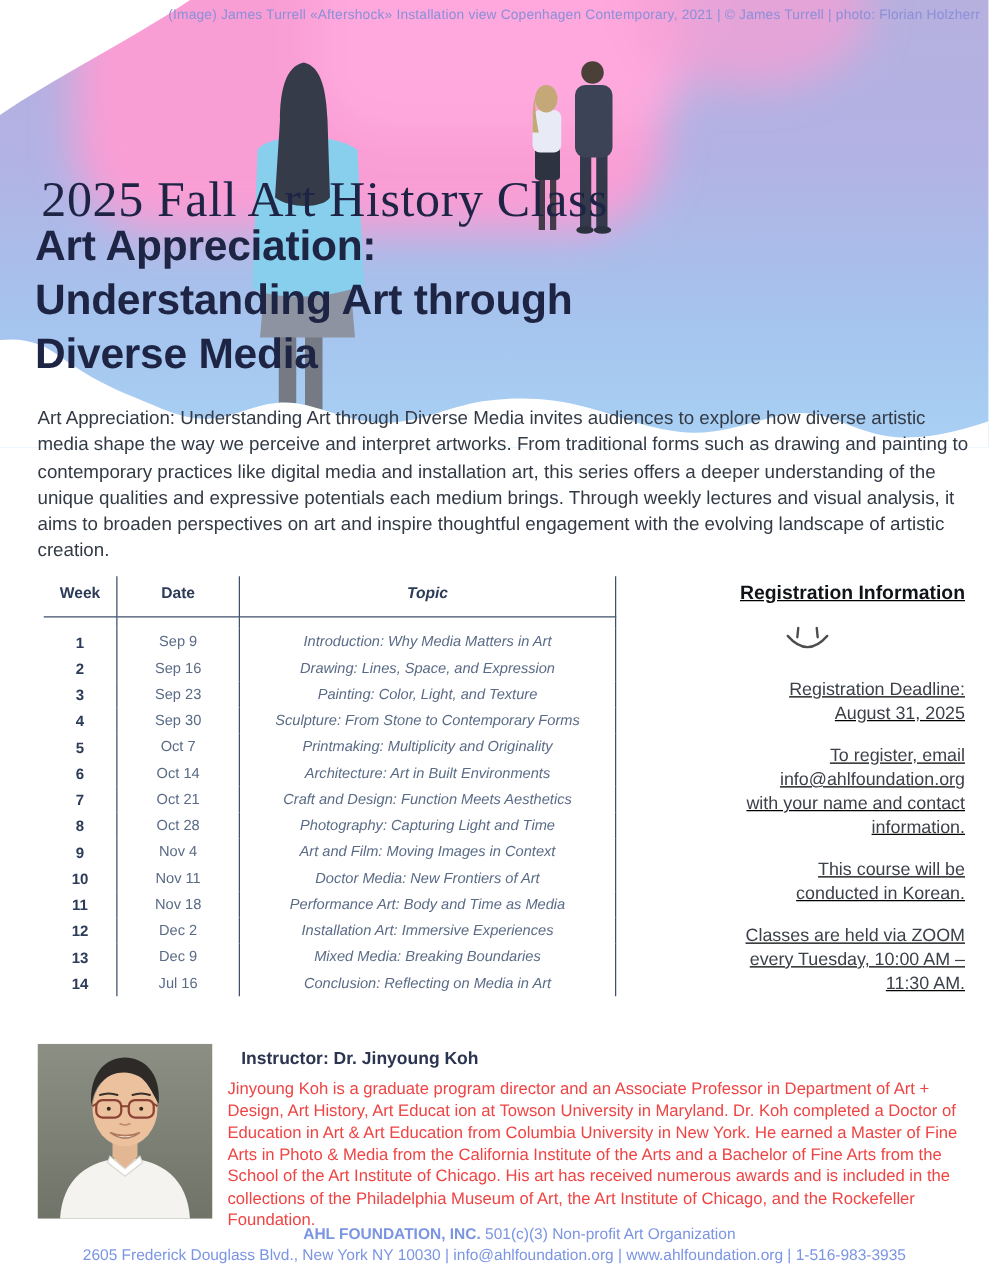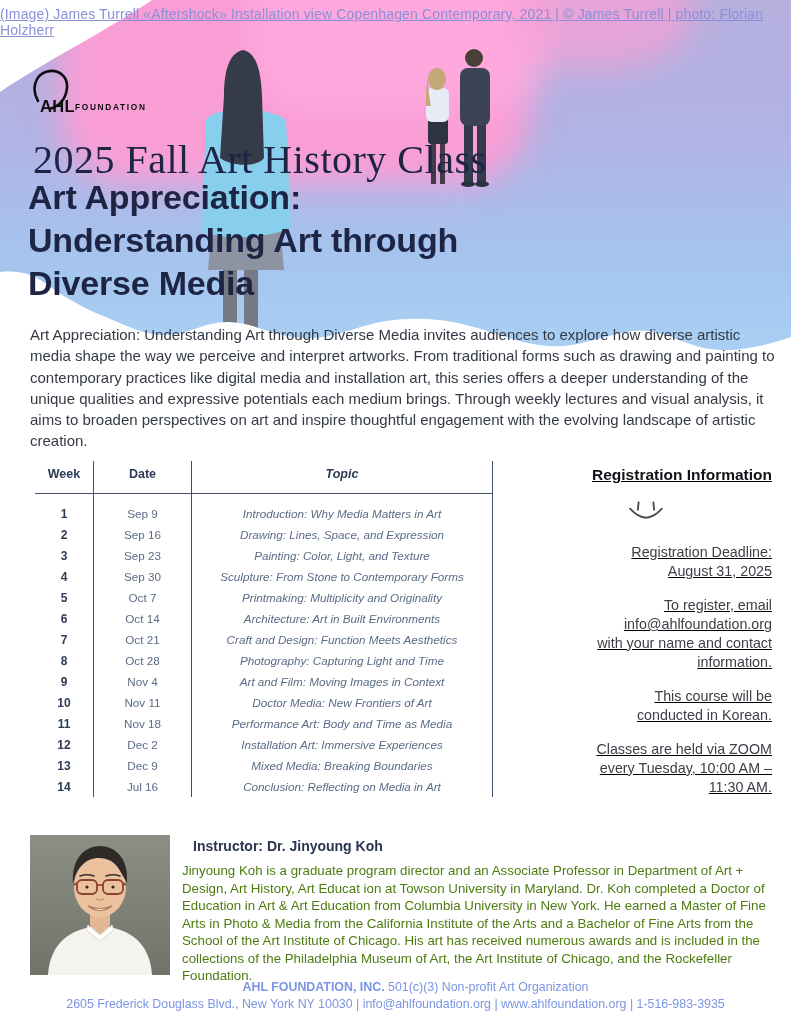--- a/index.html
+++ b/index.html
@@ -1,22 +1,22 @@
 <!DOCTYPE html>
 <html><head>
 <meta charset="utf-8">
 <style>
   html,body{margin:0;padding:0;background:#ffffff;}
   #page{position:relative;width:791px;height:1024px;background:#ffffff;overflow:hidden;
         font-family:"Liberation Sans",sans-serif;}
 
   
   #header-art{position:absolute;left:0;top:0;width:791px;height:358px;z-index:0;}
-  .caption{position:absolute;top:6px;right:7px;z-index:3;font-size:14px;letter-spacing:.15px;
-           color:#8a8fd8;text-decoration:underline;}
+  .caption{position:absolute;top:6px;right:7px;z-index:3;font-size:11px;letter-spacing:.15px;
+           color:#8a8fd8;}
   .logo{position:absolute;left:28px;top:68px;z-index:3;width:150px;height:54px;}
 
   .title-serif{position:absolute;left:33px;top:136px;z-index:3;
      font-family:"Liberation Serif",serif;font-size:40px;color:#1d2444;letter-spacing:.5px;}
   .title-bold{position:absolute;left:28px;top:176px;z-index:3;
      font-size:34px;line-height:43px;font-weight:700;color:#1d2444;letter-spacing:-.2px;}
 
   
   .intro{position:absolute;left:30px;top:324px;width:745px;z-index:4;
          font-size:15px;line-height:21.3px;color:#343a45;}
@@ -35,21 +35,21 @@
   
   .reg{position:absolute;left:520px;top:466px;width:252px;text-align:right;text-decoration:underline;}
   .reg-title{font-size:15.5px;font-weight:700;color:#101317;}
   .reg-smiley{margin:16px auto 4px auto;display:block;}
   .reg-block{white-space:pre-line;font-size:14.3px;line-height:19px;color:#3c4048;margin-top:15px;}
 
   
   .photo{position:absolute;left:30px;top:835px;width:140px;height:140px;}
   .inst-head{position:absolute;left:182px;top:838px;font-size:14px;font-weight:700;color:#2b3550;margin-left:11px;}
   .inst-bio{position:absolute;left:182px;top:862px;width:605px;
-            font-size:13.3px;line-height:17.5px;color:#4d7c0f;}
+            font-size:13.3px;line-height:17.5px;color:#ef4444;}
 
   
   .footer{position:absolute;left:0;top:979px;width:791px;text-align:center;
           color:#7b95e3;font-size:12.4px;line-height:16.5px;}
   .footer b{font-weight:700;margin-left:40px;}
 </style>
 </head>
 <body>
 
 <div id="page">
@@ -106,27 +106,20 @@
     <path d="M0,272 C20,270 34,274 52,288 C72,302 88,310 108,318
              C128,326 146,336 166,335 C190,334 204,322 228,322
              C252,322 272,336 302,338 C332,340 356,326 386,321
              C414,317 442,318 470,326 C500,334 520,344 550,346
              C578,348 602,336 632,331 C660,327 680,344 710,349
              C740,353 770,344 791,337 L791,358 L0,358 Z" fill="#ffffff"></path>
   </svg>
 
   <div class="caption">(Image) James Turrell «Aftershock»  Installation view Copenhagen Contemporary, 2021 | © James Turrell | photo: Florian Holzherr</div>
 
-  <div class="logo">
-    <svg viewBox="0 0 150 54" width="150" height="54" xmlns="http://www.w3.org/2000/svg">
-      <path d="M10,33 C3,21 7,7 19,3.5 C31,0.5 40,9 39,20 C38.2,29 33,37.5 23,40.5" fill="none" stroke="#0d0d0d" stroke-width="2.6" stroke-linecap="round"></path>
-      <text x="12" y="44" font-size="16.5" font-weight="700" letter-spacing="0.3" fill="#0d0d0d">AHL</text>
-      <text x="47" y="42" font-size="8.3" font-weight="700" letter-spacing="1.7" fill="#0d0d0d">FOUNDATION</text>
-    </svg>
-  </div>
 
   <div class="title-serif">2025 Fall Art History Class</div>
 
   <div class="title-bold">
     <div>Art Appreciation:</div>
     <div>Understanding Art through</div>
     <div>Diverse Media</div>
   </div>
 
   <div class="intro">Art Appreciation: Understanding Art through Diverse Media invites audiences to explore how diverse artistic media shape the way we perceive and interpret artworks. From traditional forms such as drawing and painting to contemporary practices like digital media and installation art, this series offers a deeper understanding of the unique qualities and expressive potentials each medium brings. Through weekly lectures and visual analysis, it aims to broaden perspectives on art and inspire thoughtful engagement with the evolving landscape of artistic creation.</div>

